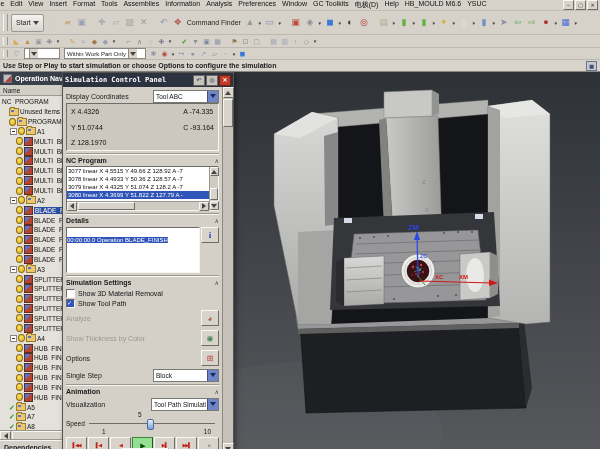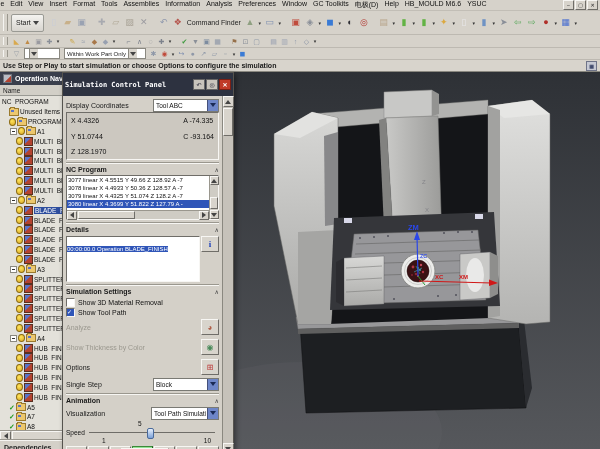--- a/index.html
+++ b/index.html
@@ -67,21 +67,21 @@
   .tlabel{overflow:hidden;}
   .trow.sel .tlabel{background:#2e4e9e;color:#fff;padding:0 1px;}
   .navhscroll{height:9px;background:#cfccc4;border-top:1px solid #9a978e;display:flex;align-items:center;}
   .sbarbtn{width:9px;height:8px;display:flex;align-items:center;justify-content:center;}
   .hthumb{width:70px;height:7px;margin-left:1px;}
   .deps{height:12px;display:flex;align-items:center;font-size:7px;font-weight:bold;color:#222;
         border-top:1px solid #f5f4f1;box-shadow:0 -1px 0 #9a978e;padding:0 4px;background:#d4d0c8;}
   
   .dlg{position:absolute;left:62px;top:0;width:170px;height:381px;background:#d4d0c8;z-index:3;
        border:1px solid #55534e;box-shadow:2px 2px 5px rgba(0,0,0,.4);display:flex;flex-direction:column;}
-  .dlgtitle{height:23px;background:#2d3240;color:#fff;display:flex;align-items:center;padding:0 2px;flex:none;}
+  .dlgtitle{height:14px;background:#2d3240;color:#fff;display:flex;align-items:center;padding:0 2px;flex:none;}
   .dlgtitle .t{flex:1;font:bold 7px "DejaVu Sans Mono",monospace;letter-spacing:0;overflow:hidden;white-space:nowrap;}
   .tbtn{width:10px;height:9px;margin-left:1px;font-size:6px;display:flex;align-items:center;justify-content:center;
         border:1px solid #666;background:#c8c4bc;color:#223;flex:none;line-height:1;}
   .tbtn.close{background:#c03a28;border-color:#7a1f14;color:#fff;font-weight:bold;}
   .dlgbody{flex:1;display:flex;min-height:0;}
   .dlgcontent{flex:1;min-width:0;padding:2px 3px 0 3px;display:flex;flex-direction:column;}
   .dlgscroll{width:10px;background:#c6c2ba;border-left:1px solid #8a8880;display:flex;flex-direction:column;align-items:center;}
   .sbtn{width:9px;height:9px;display:flex;align-items:center;justify-content:center;margin:0;flex:none;}
   .vthumb{width:8px;height:26px;margin-top:1px;flex:none;}
   .vfill{flex:1;}

